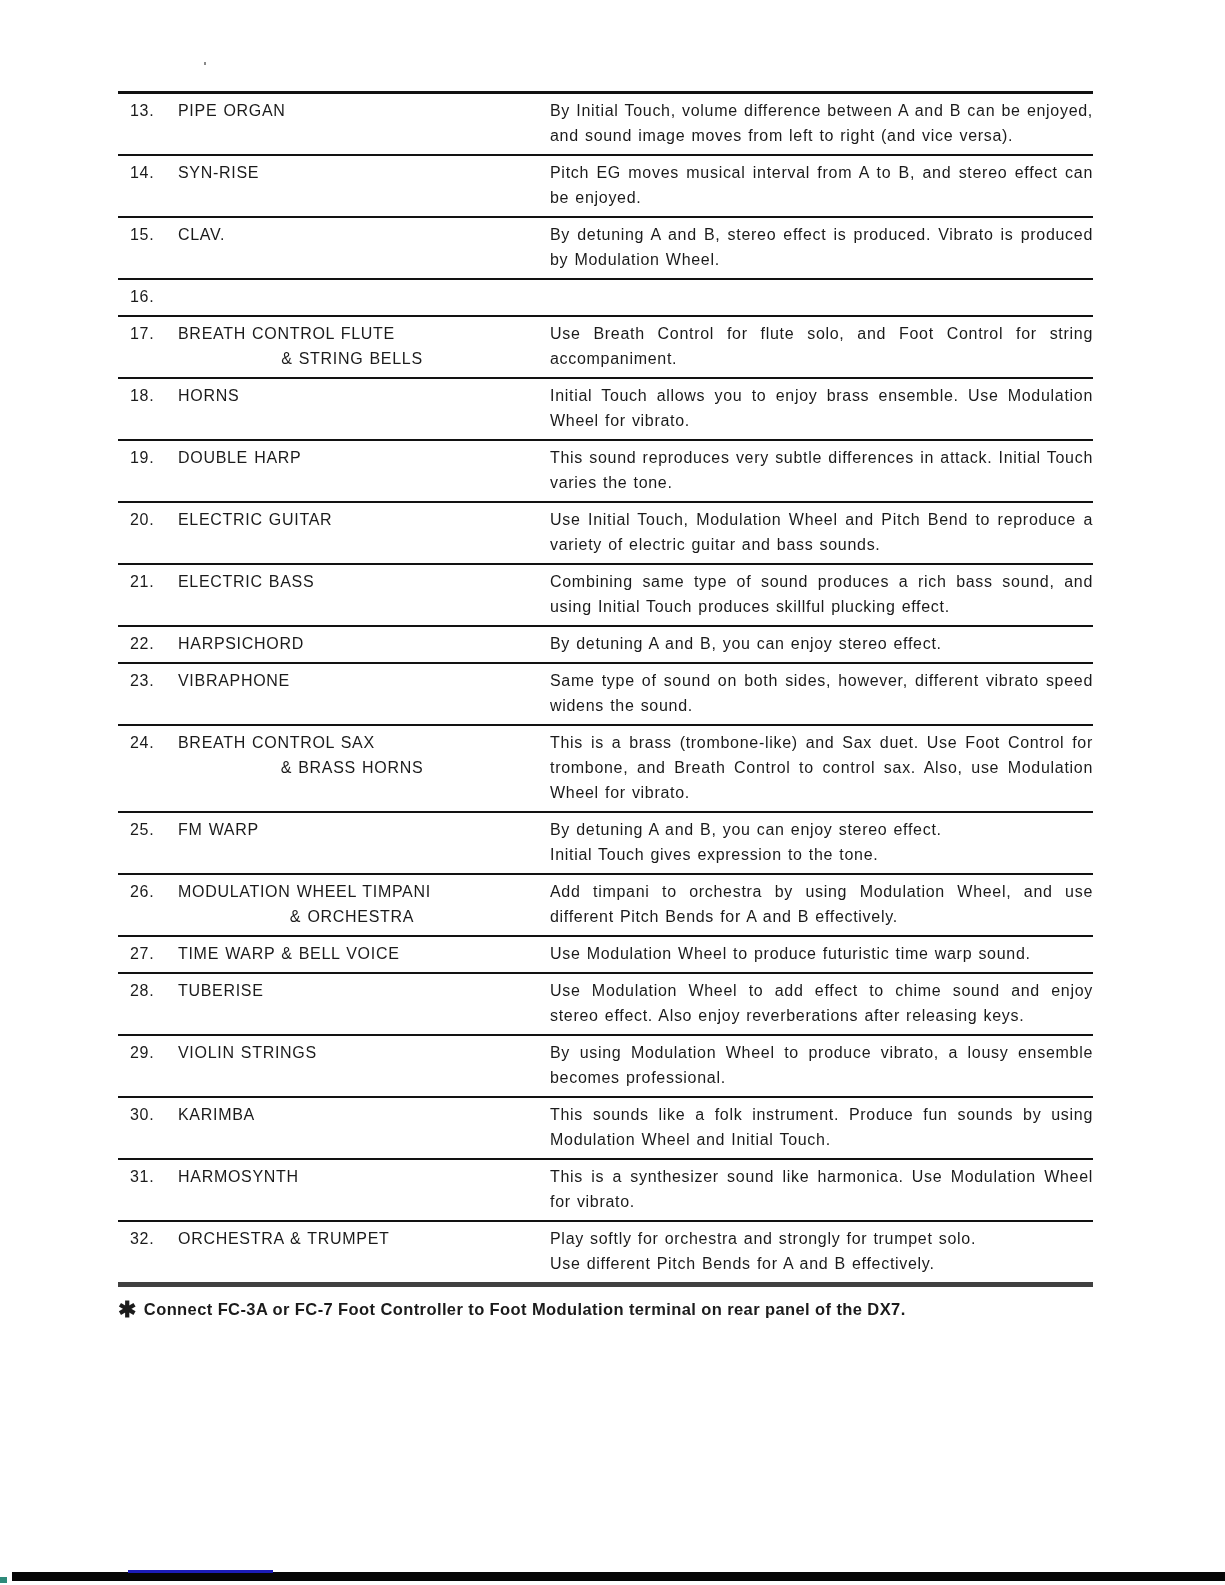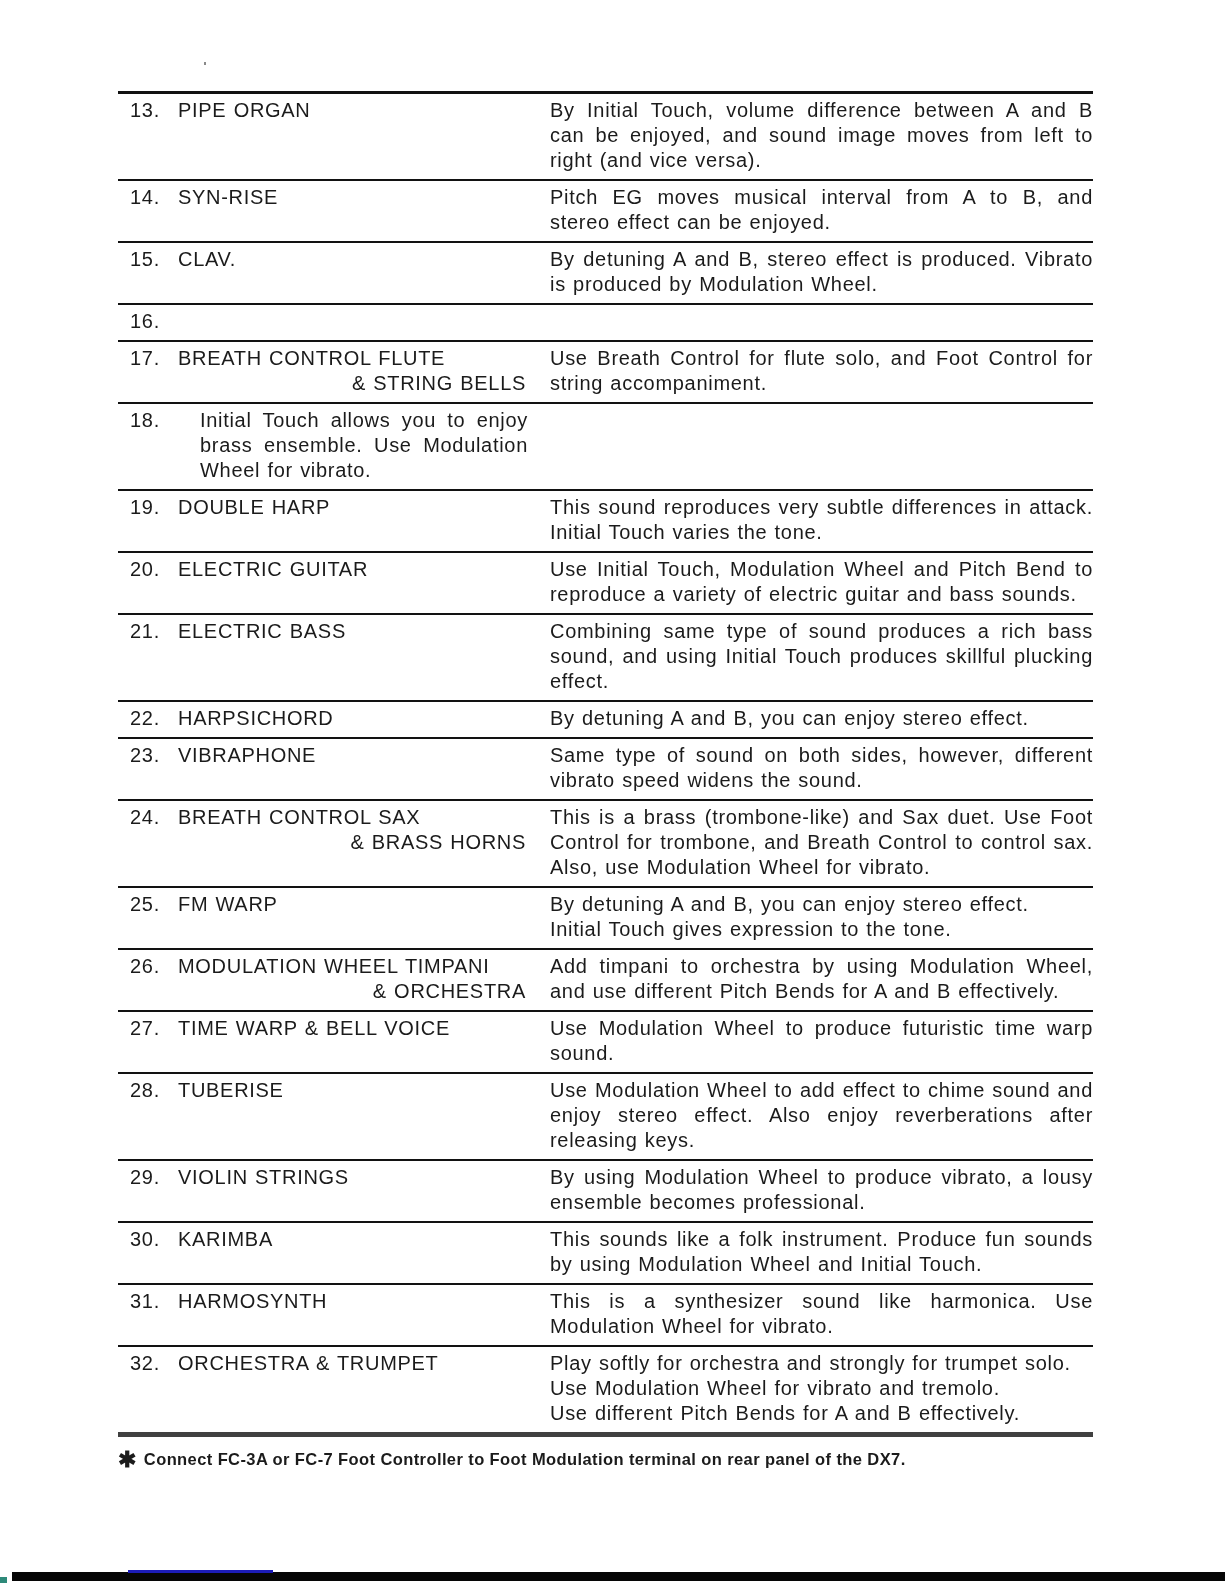--- a/index.html
+++ b/index.html
@@ -18,32 +18,32 @@
   }
   .voice-table {
     width:975px;
     border-top:3px solid #121212;
   }
   .voice-row {
     display:grid;
     grid-template-columns:60px 350px 1fr;
     border-bottom:2px solid #121212;
     padding:4px 0 6px 0;
-    font-size:20px;
+    font-size:16px;
     line-height:25px;
     letter-spacing:0.7px;
     word-spacing:1px;
   }
   .voice-num {
     padding-left:12px;
   }
   .voice-name-block { }
   .voice-name { }
   .voice-name-line2 {
-    text-align:right;
+    text-align:center;
     padding-right:2px;
   }
   .voice-desc {
     padding-left:22px;
   }
   .desc-par {
     text-align:justify;
   }
   .voice-table .voice-row:last-child {
     border-bottom:5px solid #404040;
@@ -134,20 +134,24 @@
         <div class="voice-name">BREATH CONTROL FLUTE</div>
         <div class="voice-name-line2">&amp; STRING BELLS</div>
       </div>
       <div class="voice-desc">
           <div class="desc-par">Use Breath Control for flute solo, and Foot Control for string accompaniment.</div>
         </div>
     </div>
 
     <div class="voice-row">
       <div class="voice-num">18.</div>
+      <div class="voice-name-block">
+        <div class="voice-name">HORNS</div>
+
+      </div>
       <div class="voice-desc">
           <div class="desc-par">Initial Touch allows you to enjoy brass ensemble. Use Modulation Wheel for vibrato.</div>
         </div>
     </div>
 
     <div class="voice-row">
       <div class="voice-num">19.</div>
       <div class="voice-name-block">
         <div class="voice-name">DOUBLE HARP</div>
 
@@ -291,21 +295,20 @@
     </div>
 
     <div class="voice-row">
       <div class="voice-num">32.</div>
       <div class="voice-name-block">
         <div class="voice-name">ORCHESTRA &amp; TRUMPET</div>
 
       </div>
       <div class="voice-desc">
           <div class="desc-par">Play softly for orchestra and strongly for trumpet solo.</div>
-          <div class="desc-par">Use Modulation Wheel for vibrato and tremolo.</div>
           <div class="desc-par">Use different Pitch Bends for A and B effectively.</div>
         </div>
     </div>
   </div>
 
   <div class="footnote">
     <span class="footnote-symbol">✱</span>
     <span>Connect FC-3A or FC-7 Foot Controller to Foot Modulation terminal on rear panel of the DX7.</span>
   </div>
 

